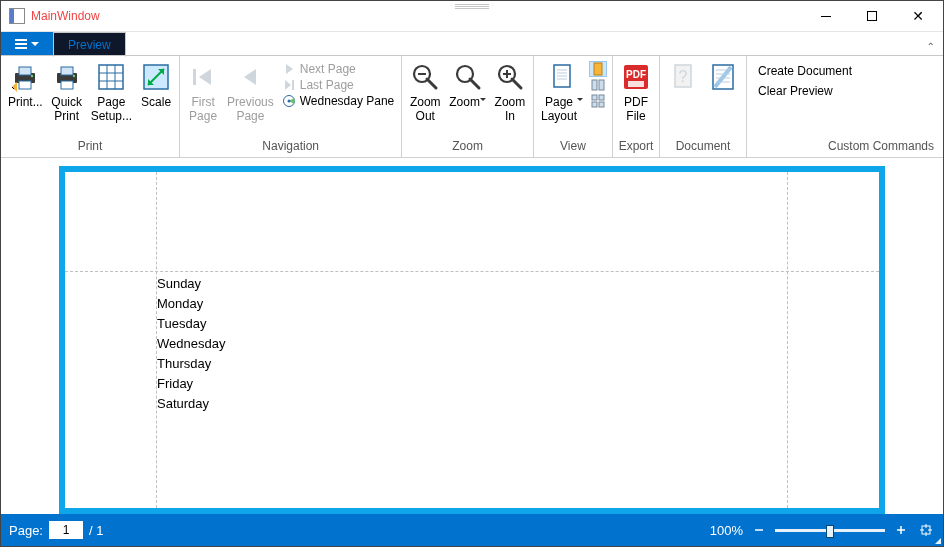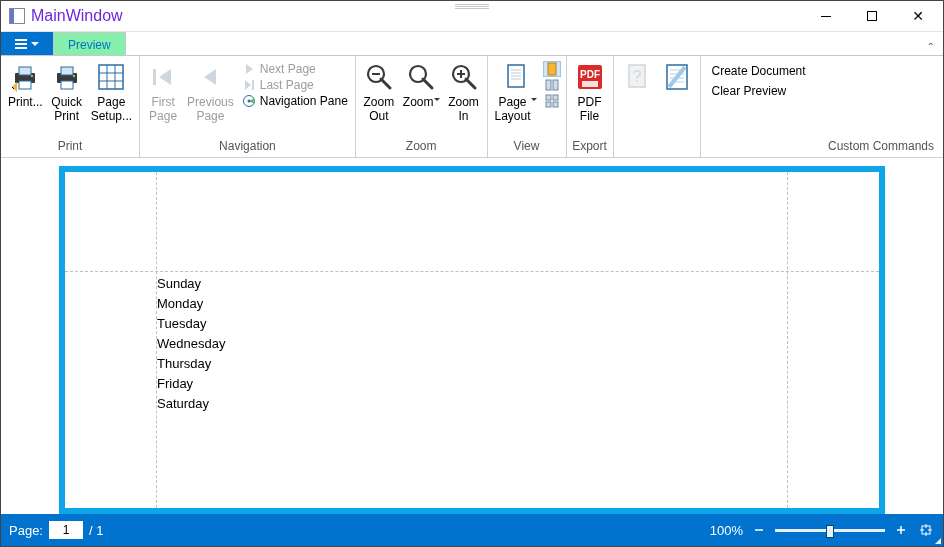--- a/index.html
+++ b/index.html
@@ -33,21 +33,21 @@
     position: relative;
   }
   .title-left { display: flex; align-items: center; gap: 6px; padding-left: 6px; }
   .app-icon {
     width: 16px; height: 16px;
     border: 1px solid #888; box-sizing: border-box;
     background:
       linear-gradient(to right, #5b7cc9 0 4px, transparent 4px),
       linear-gradient(to bottom, #fff 0 100%);
   }
-  .title-text { font-size: 16px; color: #6d28d9; }
+  .title-text { font-size: 12px; color: #ef4444; }
   .title-right { display: flex; }
   .sysbtn {
     width: 46px; height: 29px;
     display: flex; align-items: center; justify-content: center;
     cursor: pointer;
   }
   .min-icon { width: 10px; height: 1px; background: #000; }
   .max-icon { width: 10px; height: 10px; border: 1px solid #000; box-sizing: border-box; }
   .x-icon {
     font-size: 14px; font-weight: 300;
@@ -79,21 +79,21 @@
       linear-gradient(to bottom, #fff 0 2px, transparent 2px 4px, #fff 4px 6px, transparent 6px 8px, #fff 8px 10px);
   }
   .filetab .tri { display:inline-block; width:0; height:0; border-left:4px solid transparent; border-right:4px solid transparent; border-top:4px solid #fff; }
   .tab {
     padding: 0 14px;
     height: 23px;
     display: flex; align-items: center;
     color: #0173cf;
     border: 1px solid #c8c8c8;
     border-bottom: 1px solid #fff;
-    background: #86efac;
+    background: #0f172a;
     margin-bottom: -1px;
   }
   .tabstrip-border {
     position: absolute; left: 0; right: 0; bottom: 0;
     height: 1px; background: #c8c8c8;
   }
   .chev-collapse {
     position: absolute; right: 8px; bottom: 4px;
     font-size: 10px; color: #555;
   }
@@ -249,20 +249,31 @@
             <svg width="32" height="32" viewBox="0 0 32 32">
                 <rect x="4" y="4" width="24" height="24" fill="#fff" stroke="#2b6ca3" stroke-width="1.5"></rect>
                 <line x1="12" y1="4" x2="12" y2="28" stroke="#2b6ca3"></line>
                 <line x1="20" y1="4" x2="20" y2="28" stroke="#2b6ca3"></line>
                 <line x1="4" y1="12" x2="28" y2="12" stroke="#2b6ca3"></line>
                 <line x1="4" y1="20" x2="28" y2="20" stroke="#2b6ca3"></line>
               </svg>
           </span>
           <span class="lbl">Page
 Setup...</span>
+        </div>
+        <div class="rbtn">
+          <span class="ico">
+            <svg width="32" height="32" viewBox="0 0 32 32">
+                <rect x="4" y="4" width="24" height="24" fill="#cde9ff" stroke="#2b6ca3" stroke-width="1.5"></rect>
+                <line x1="8" y1="24" x2="24" y2="8" stroke="#0a4" stroke-width="2"></line>
+                <polygon points="24,8 24,14 18,8" fill="#0a4"></polygon>
+                <polygon points="8,24 8,18 14,24" fill="#0a4"></polygon>
+              </svg>
+          </span>
+          <span class="lbl">Scale</span>
         </div>
       </div>
       <div class="group-label">Print</div>
     </div>
 
     <div class="group">
       <div class="group-body">
         <div class="rbtn disabled">
           <span class="ico">
             <svg width="32" height="32" viewBox="0 0 32 32">
@@ -301,21 +312,21 @@
             <span>Last Page</span>
           </div>
           <div class="smallbtn">
             <span class="sico">
                 <svg width="14" height="14" viewBox="0 0 14 14">
                   <circle cx="7" cy="7" r="5.5" fill="none" stroke="#2b6ca3"></circle>
                   <path d="M7 7 L12 4 A6 6 0 0 1 12 10 Z" fill="#6fbf6f"></path>
                   <circle cx="7" cy="7" r="1.5" fill="#2b6ca3"></circle>
                 </svg>
               </span>
-            <span>Navigation Pane</span>
+            <span>Wednesday Pane</span>
           </div>
         </div>
       </div>
       <div class="group-label">Navigation</div>
     </div>
 
     <div class="group">
       <div class="group-body">
         <div class="rbtn">
           <span class="ico">
@@ -432,20 +443,21 @@
                 <rect x="6" y="4" width="20" height="24" fill="#fff" stroke="#2b6ca3" stroke-width="1.5"></rect>
                 <line x1="8" y1="26" x2="24" y2="6" stroke="#9ac6ea" stroke-width="4"></line>
                 <line x1="9" y1="9" x2="23" y2="9" stroke="#bcd"></line>
                 <line x1="9" y1="13" x2="23" y2="13" stroke="#bcd"></line>
                 <line x1="9" y1="17" x2="23" y2="17" stroke="#bcd"></line>
                 <line x1="9" y1="21" x2="23" y2="21" stroke="#bcd"></line>
               </svg>
           </span>
         </div>
       </div>
+      <div class="group-label">Document</div>
     </div>
 
     <div class="group">
       <div class="group-body">
         <div class="smallcol" style="padding-top:2px;">
           <div class="smallbtn" style="padding:3px 6px;">Create Document</div>
           <div class="smallbtn" style="padding:3px 6px;">Clear Preview</div>
         </div>
       </div>
       <div class="group-label" style="text-align:right; padding-right:6px;">Custom Commands</div>

